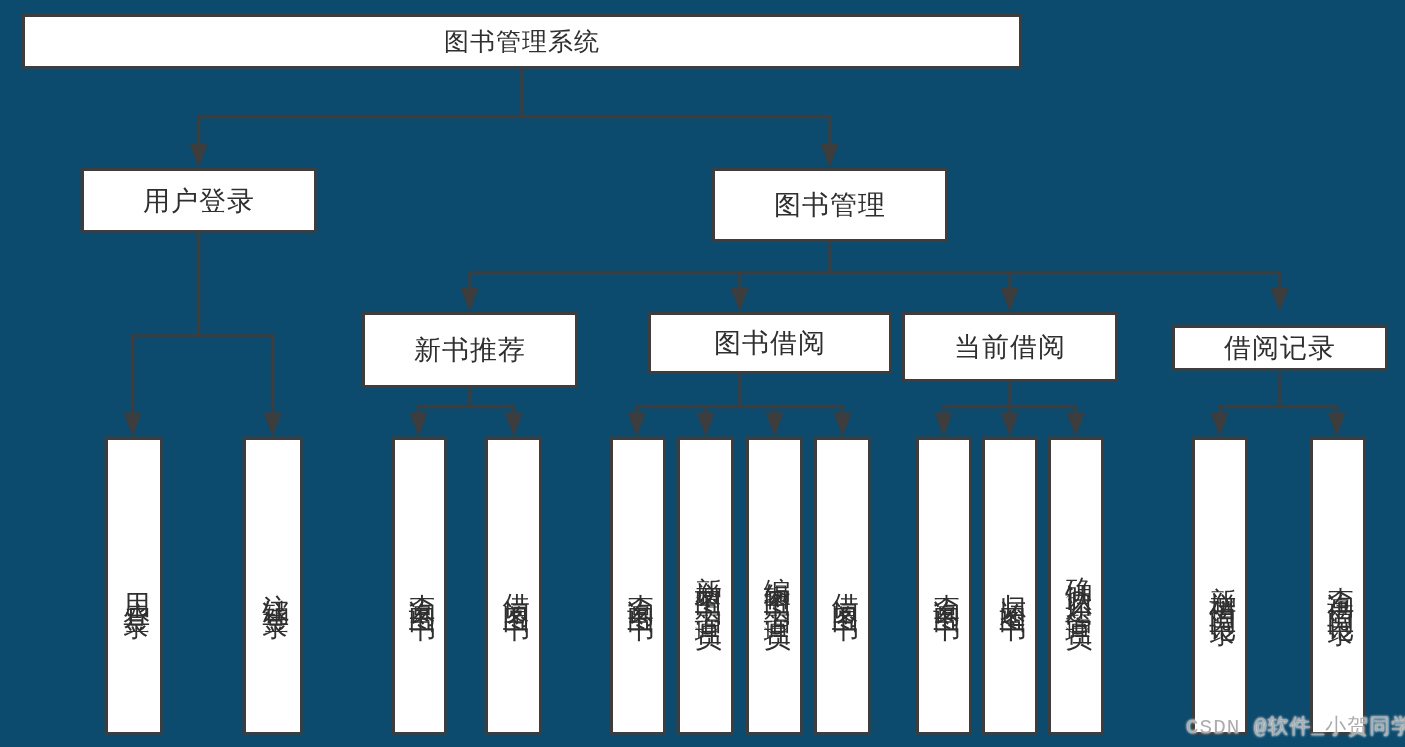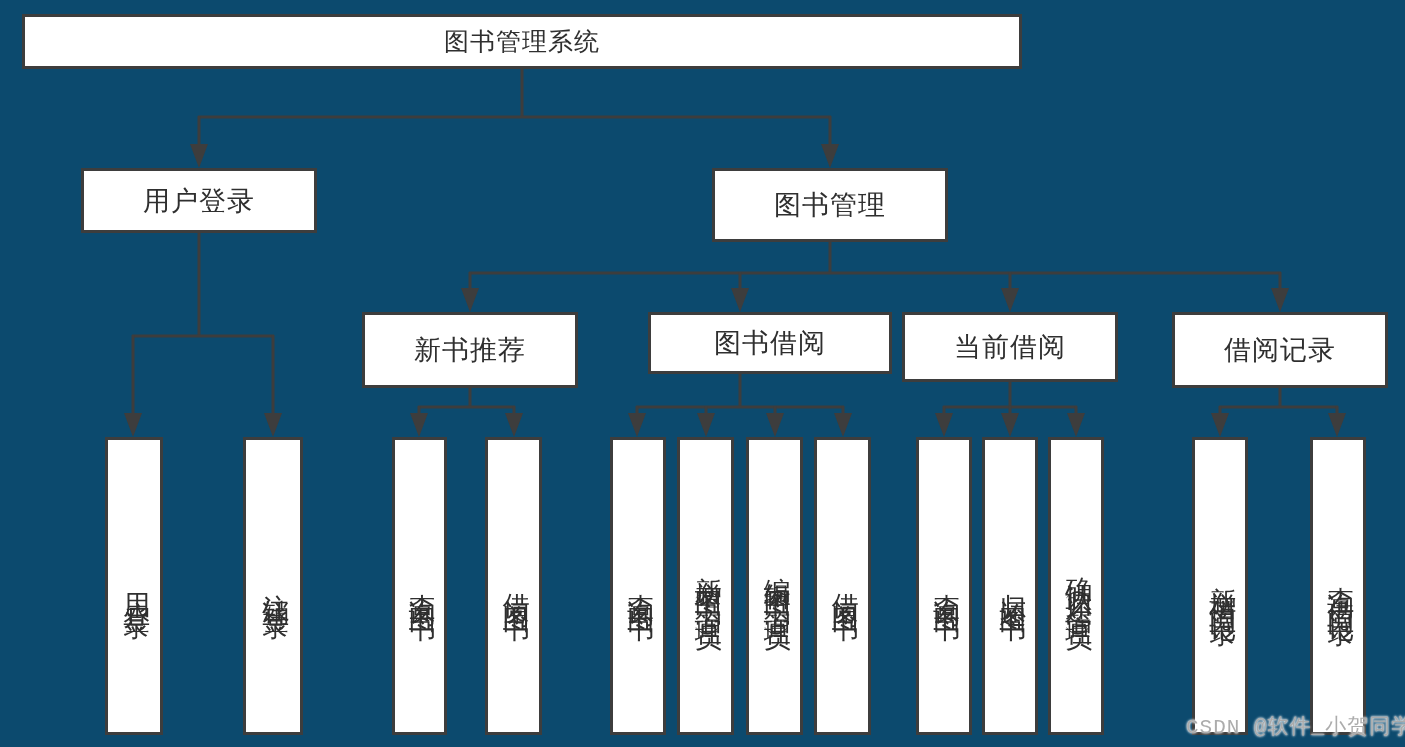--- a/index.html
+++ b/index.html
@@ -126,21 +126,21 @@
   </svg>
 
   <div class="box title" style="left:22px; top:14px; width:1000px; height:55px;">图书管理系统</div>
 
   <div class="box" style="left:81px; top:168px; width:236px; height:65px;">用户登录</div>
   <div class="box" style="left:712px; top:168px; width:236px; height:74px;">图书管理</div>
 
   <div class="box" style="left:362px; top:312px; width:216px; height:76px;">新书推荐</div>
   <div class="box" style="left:632px; top:312px; width:244px; height:62px;margin-left:16px;">图书借阅</div>
   <div class="box" style="left:902px; top:312px; width:216px; height:70px;">当前借阅</div>
-  <div class="box" style="left:1172px; top:312px; width:216px; height:76px;">借阅记录</div>
+  <div class="box" style="left:1172px; top:325px; width:216px; height:46px;">借阅记录</div>
 
   <div class="box vbox" style="left:105px; top:437px; width:58px; height:298px;">用户登录</div>
   <div class="box vbox" style="left:243px; top:437px; width:60px; height:298px;">注销登录</div>
 
   <div class="box vbox" style="left:392px; top:437px; width:55px; height:298px;">查询图书</div>
   <div class="box vbox" style="left:485px; top:437px; width:57px; height:298px;">借阅图书</div>
 
   <div class="box vbox" style="left:610px; top:437px; width:56px; height:298px;">查询图书</div>
   <div class="box vbox" style="left:677px; top:437px; width:57px; height:298px;">新增图书（管理员）</div>
   <div class="box vbox" style="left:746px; top:437px; width:57px; height:298px;">编辑图书（管理员）</div>

